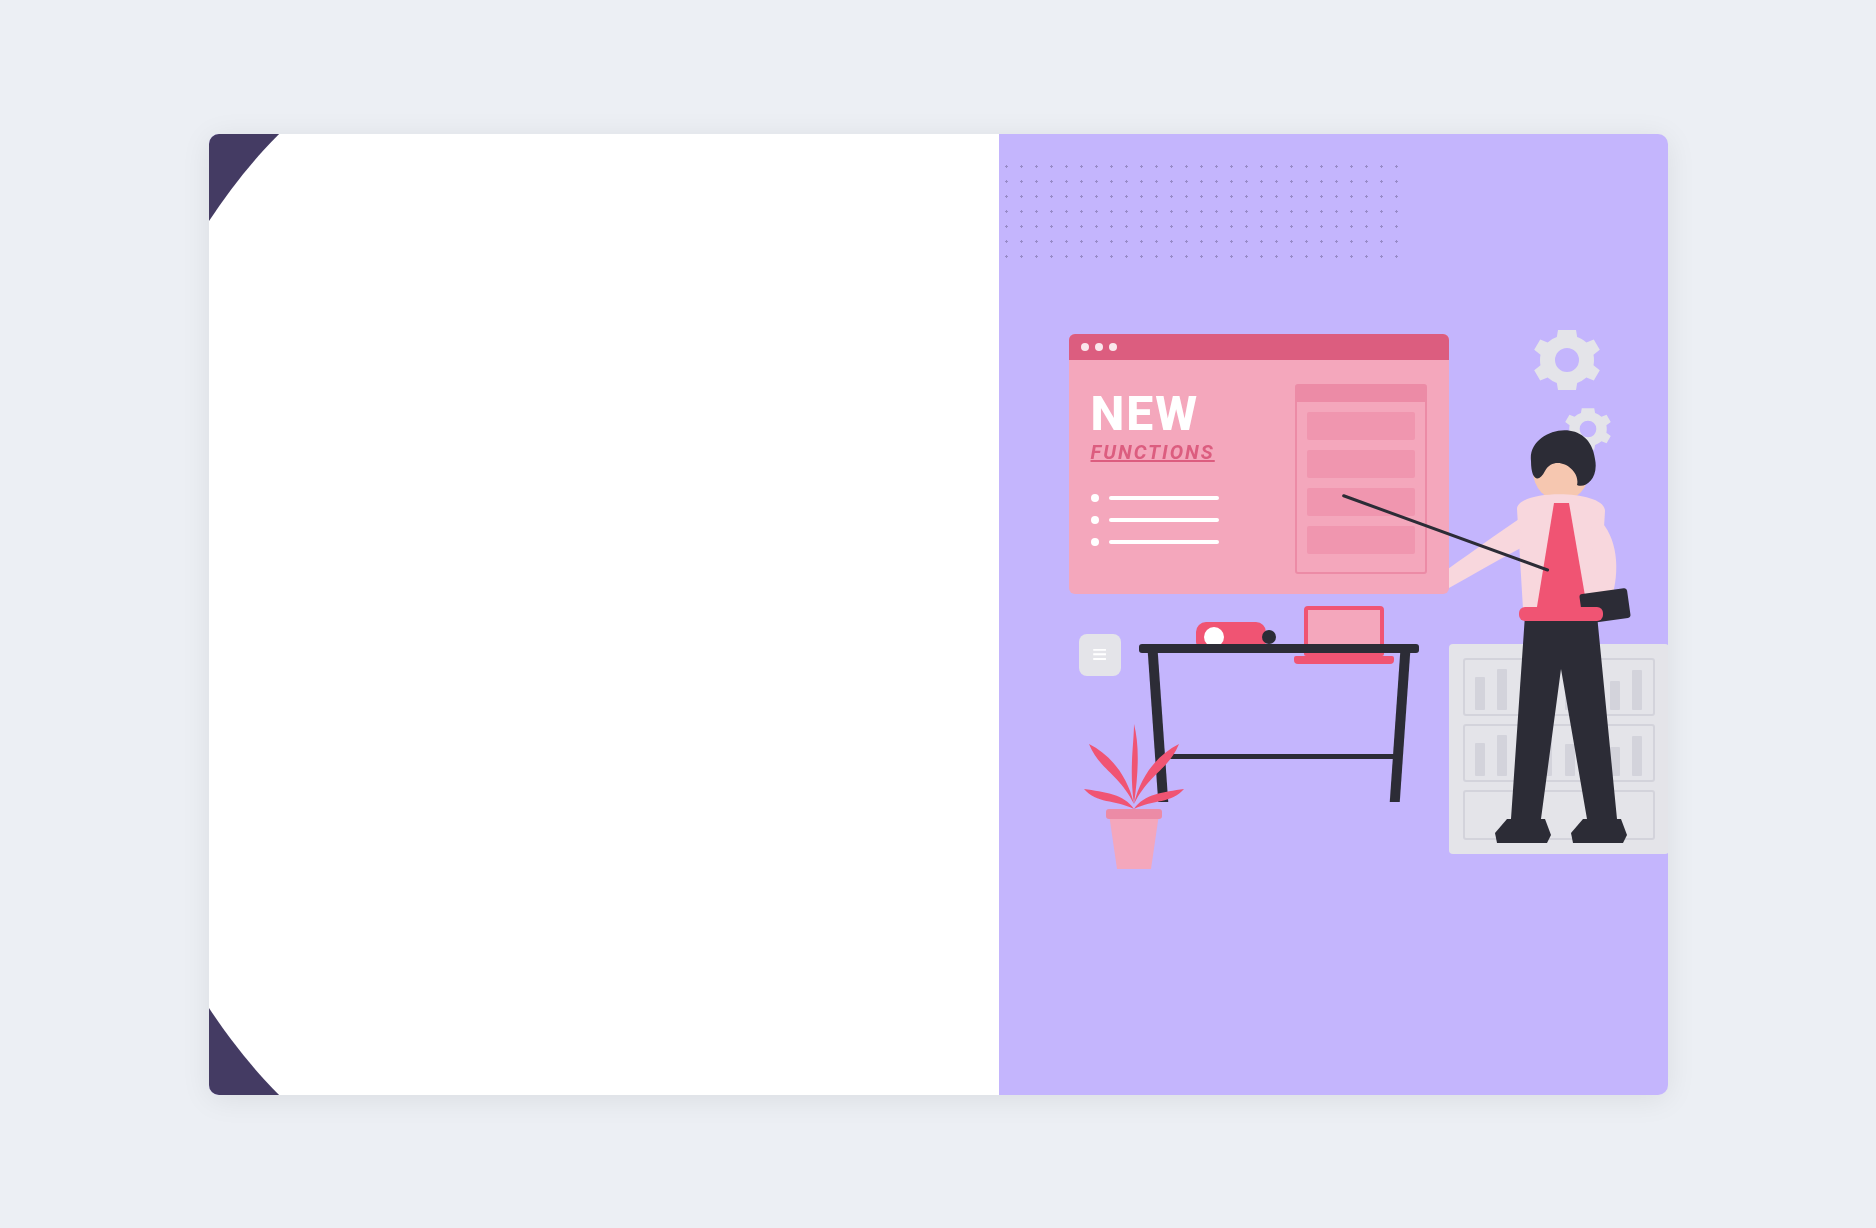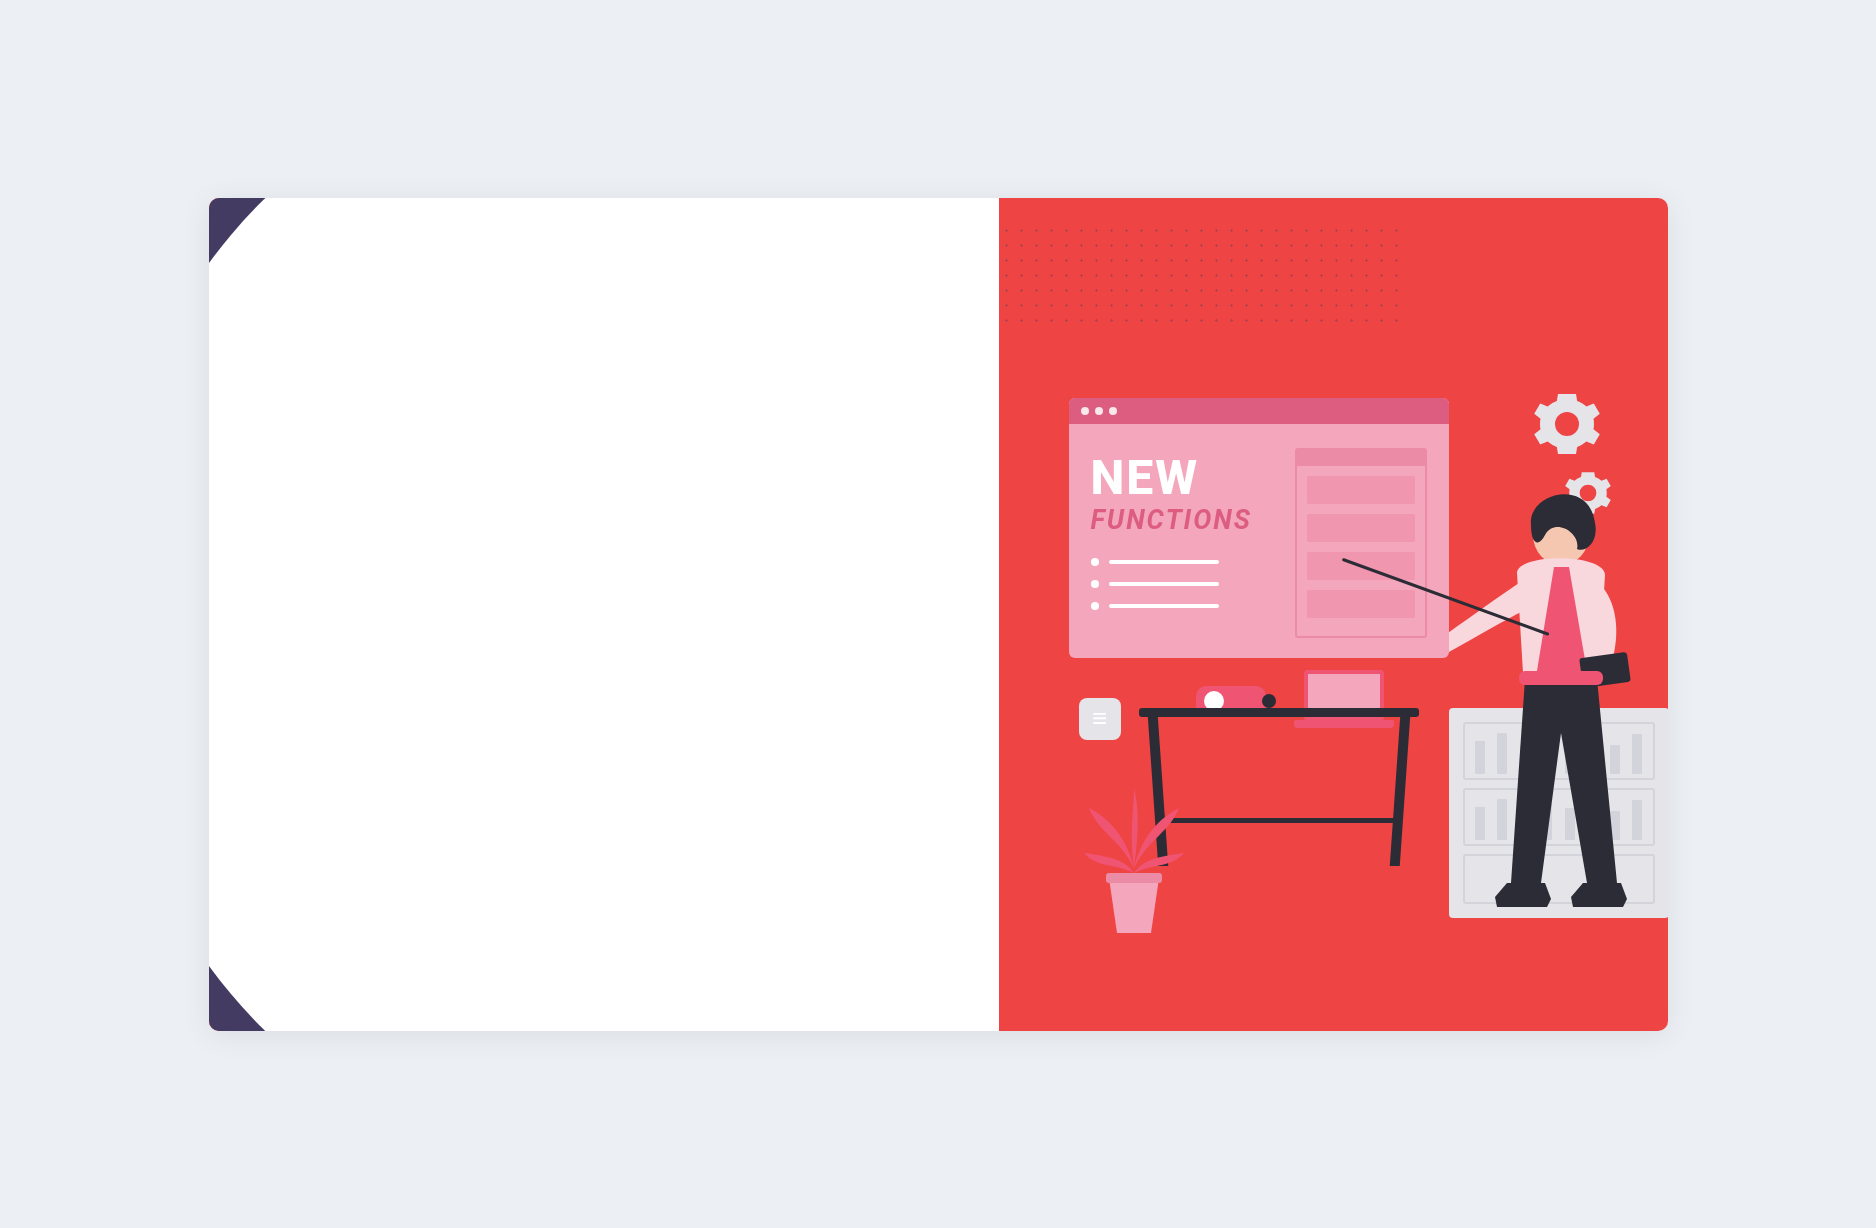--- a/index.html
+++ b/index.html
@@ -16,22 +16,22 @@
   html,body{width:100%;height:100%;}
   body{
     font-family:-apple-system,BlinkMacSystemFont,"Segoe UI",Roboto,Helvetica,Arial,sans-serif;
     background:#eceff4;
     display:flex;align-items:center;justify-content:center;
   }
   .stage{width:1876px;height:1228px;position:relative;}
   .card{
     position:absolute;inset:0;
     margin:auto;
-    width:1459px;height:833px;
-    background:#ef4444;
+    width:1459px;height:961px;
+    background:#c4b5fd;
     border-radius:10px;
     overflow:hidden;
     box-shadow:0 4px 30px rgba(0,0,0,0.08);
   }
   .left{
     position:absolute;left:0;top:0;bottom:0;
     width:730px;
     background:var(--purple);
     overflow:visible;
   }
@@ -97,21 +97,21 @@
   .board-top .dot3{
     position:absolute;left:40px;top:9px;width:8px;height:8px;border-radius:50%;
     background:rgba(255,255,255,0.85);
   }
   .new-word{
     position:absolute;left:22px;top:56px;
     color:#fff;font-weight:800;font-size:48px;letter-spacing:2px;line-height:1;
   }
   .fn-word{
     position:absolute;left:22px;top:106px;
-    color:var(--pink-dark);font-style:italic;font-weight:700;font-size:27px;letter-spacing:2px;
+    color:var(--pink-dark);font-style:italic;font-weight:700;font-size:20px;letter-spacing:2px;text-decoration:underline;
   }
   .bullets{position:absolute;left:22px;top:160px;}
   .bullets .row{display:flex;align-items:center;margin-bottom:14px;}
   .bullets .b{width:8px;height:8px;border-radius:50%;background:#fff;margin-right:10px;}
   .bullets .line{width:110px;height:4px;border-radius:3px;background:#fff;}
   .panel{
     position:absolute;right:22px;top:50px;width:132px;height:190px;
     border:2px solid var(--pink-mid);border-radius:3px;
   }
   .panel .phdr{height:16px;background:var(--pink-mid);}

